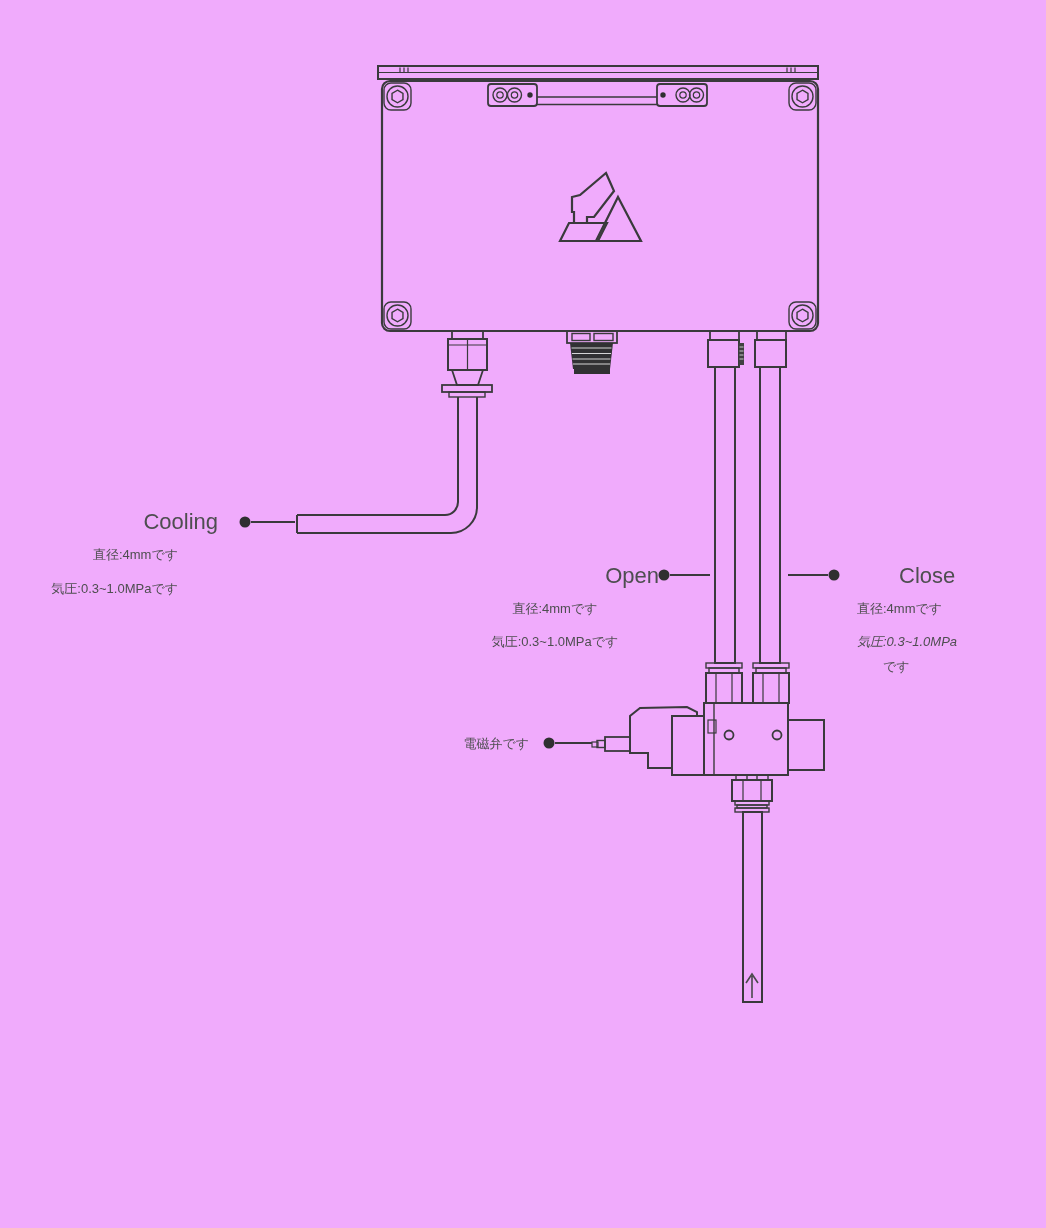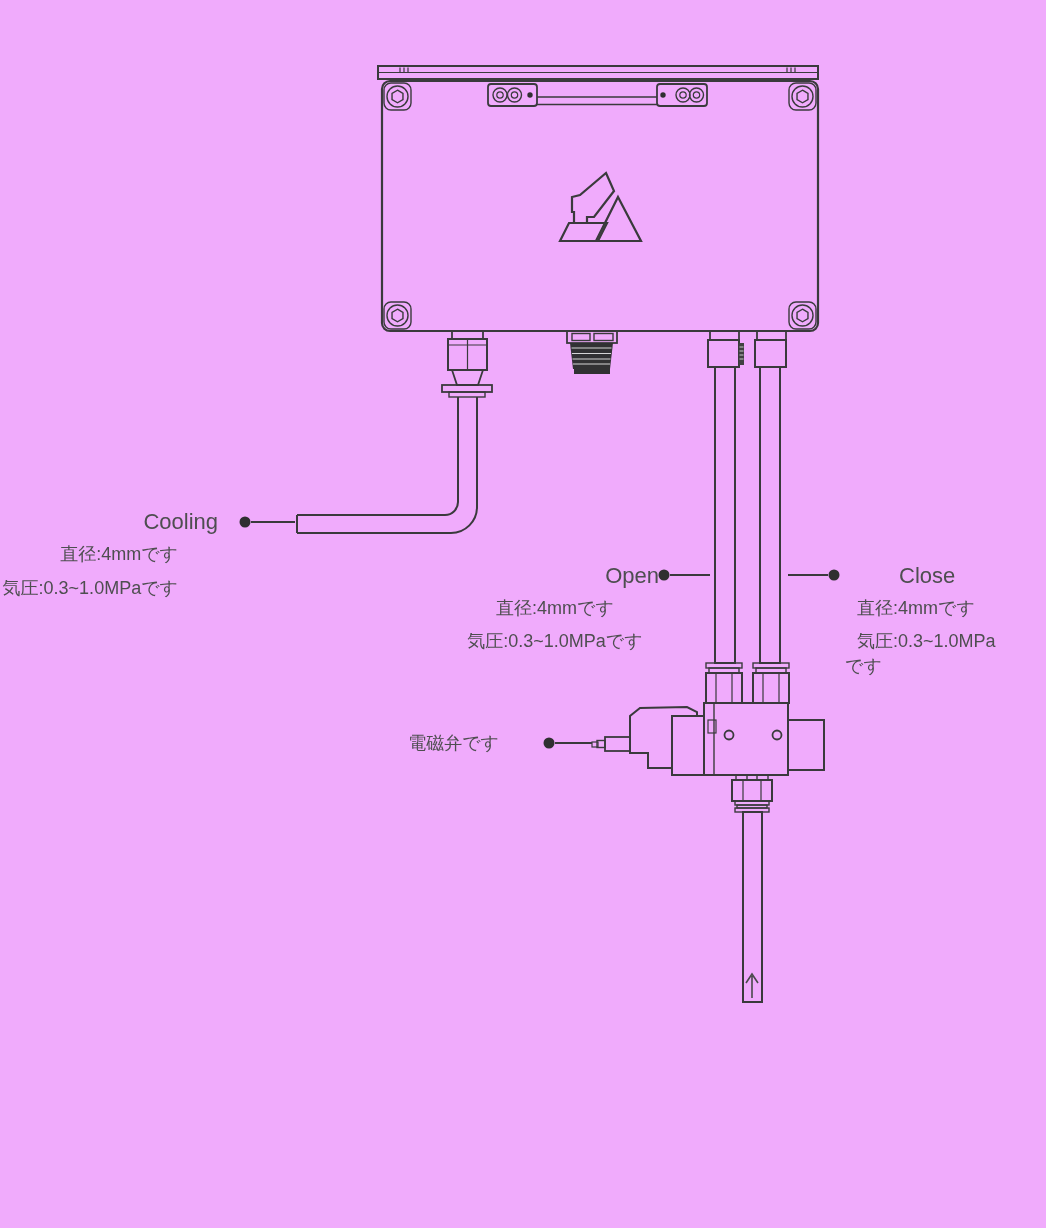--- a/index.html
+++ b/index.html
@@ -9,21 +9,21 @@
     background:#f0abfc;
     overflow:hidden;
     font-family:"Liberation Sans","DejaVu Sans",sans-serif;
   }
   svg{position:absolute;left:0;top:0;}
   .lbl{
     position:absolute;
     color:#4e4e50;
     white-space:nowrap;
     line-height:27px;
-    font-size:18px;
+    font-size:13px;
   }
   .lbl.title{font-size:22px;}
   .lbl.centered{transform:translateX(-50%);}
   
   .s  {stroke:#3a3a3c;fill:none;stroke-width:2;}
   .s22{stroke:#3a3a3c;fill:none;stroke-width:2.2;}
   .s18{stroke:#3a3a3c;fill:none;stroke-width:1.8;}
   .s14{stroke:#3a3a3c;fill:none;stroke-width:1.4;}
   .s12{stroke:#3a3a3c;fill:none;stroke-width:1.2;}
   .fillDark{fill:#313133;stroke:none;}
@@ -208,18 +208,18 @@
   <div class="lbl title" style="top:508px; right:828px;">Cooling</div>
   <div class="lbl" style="top:541px; right:868px;">直径:4mmです</div>
   <div class="lbl" style="top:575px; right:868px;">気圧:0.3~1.0MPaです</div>
 
   <div class="lbl title" style="top:562px; right:387px;">Open</div>
   <div class="lbl centered" style="top:595px; left:555px;">直径:4mmです</div>
   <div class="lbl centered" style="top:628px; left:555px;">気圧:0.3~1.0MPaです</div>
 
   <div class="lbl title" style="top:562px; left:899px;">Close</div>
   <div class="lbl" style="top:595px; left:857px;">直径:4mmです</div>
-  <div class="lbl" style="top:628px; left:857px;">気圧:0.3~1.0MPa</div>
-  <div class="lbl" style="top:653px; left:845px;text-align:right;">です</div>
-
-  <div class="lbl" style="top:730px; right:547px;">電磁弁です</div>
+  <div class="lbl" style="top:628px; left:857px;font-style:italic;">気圧:0.3~1.0MPa</div>
+  <div class="lbl" style="top:653px; left:883px;text-align:right;">です</div>
+
+  <div class="lbl" style="top:730px; right:517px;">電磁弁です</div>
 
 </div>
 
 </body></html>

